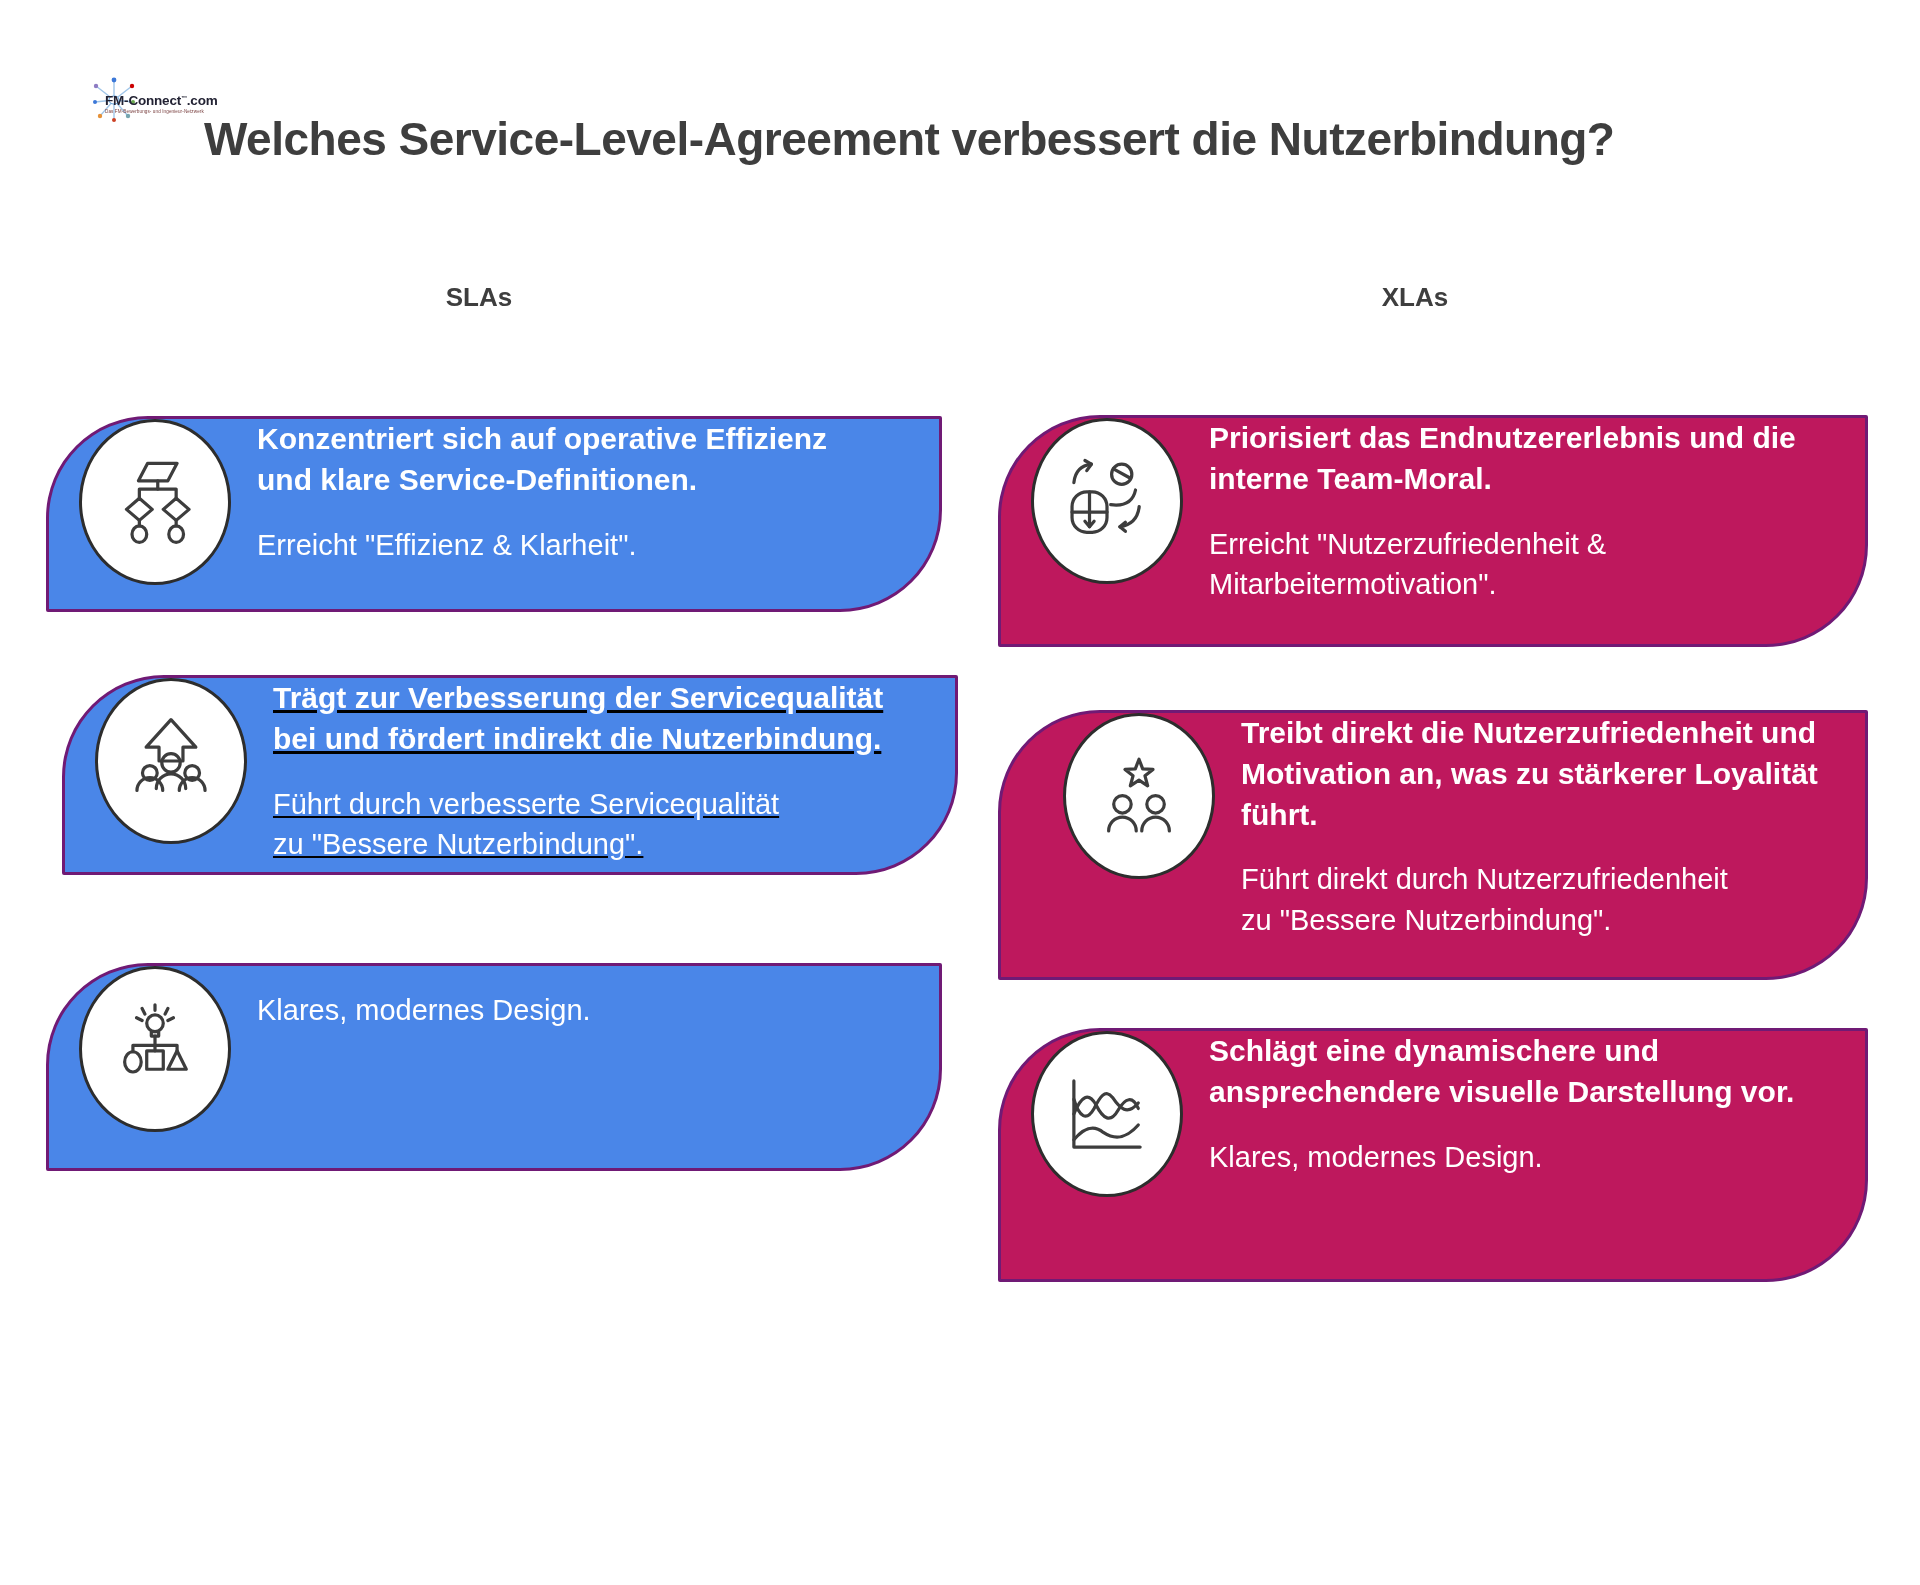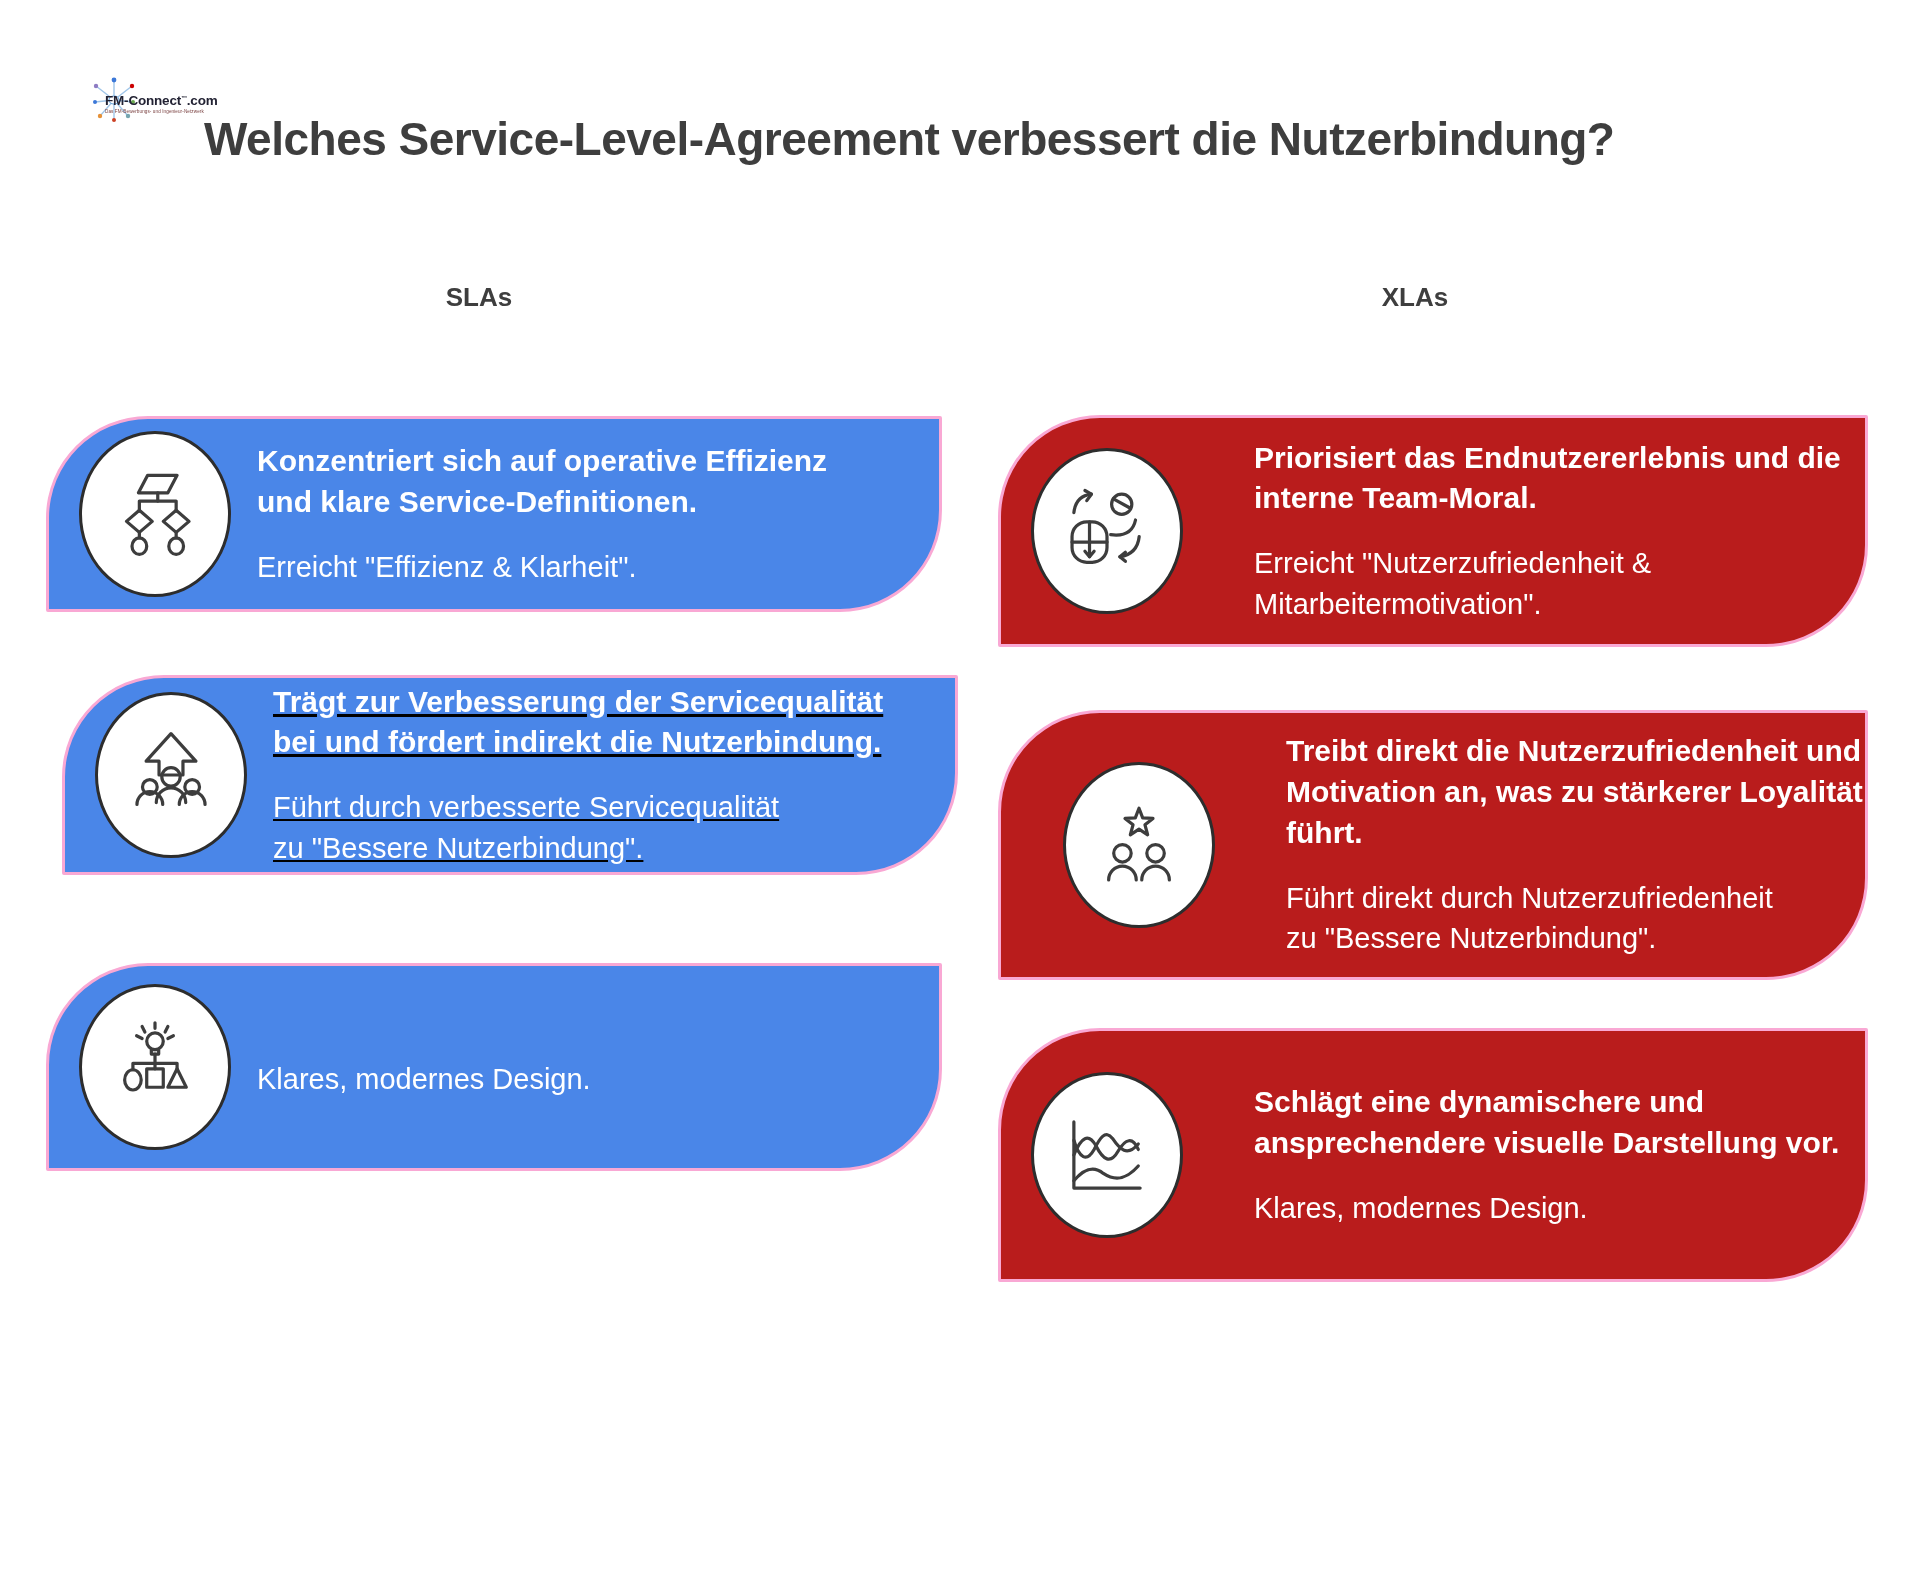--- a/index.html
+++ b/index.html
@@ -24,26 +24,26 @@
   }
   .col-header {
     position:absolute; top:282px; transform:translateX(-50%);
     font-size:26px; font-weight:700; color:#3e3e3e;
   }
   .col-header.sla { left:479px; }
   .col-header.xla { left:1415px; }
 
   
   .card {
-    position:absolute; display:flex; align-items:center;
-    border:3px solid #f9a8d4; box-sizing:border-box;
+    position:absolute; display:flex; 
+    border:3px solid #701a75; box-sizing:border-box;
     border-radius:102px 2px 102px 2px;
   }
   .card.sla { background:#4a86e8; }
-  .card.xla { background:#b91c1c;gap:45px; }
+  .card.xla { background:#be185d; }
 
   .card-s1 { left:46px;  top:416px;  width:896px; height:196px; }
   .card-s2 { left:62px;  top:675px;  width:896px; height:200px;text-decoration:underline; }
   .card-s3 { left:46px;  top:963px;  width:896px; height:208px; }
   .card-x1 { left:998px; top:415px;  width:870px; height:232px; }
   .card-x2 { left:998px; top:710px;  width:870px; height:270px;padding-left:32px; }
   .card-x3 { left:998px; top:1028px; width:870px; height:254px; }
 
   .icon-circle {
     flex:none; width:152px; height:166px; margin-left:30px;

